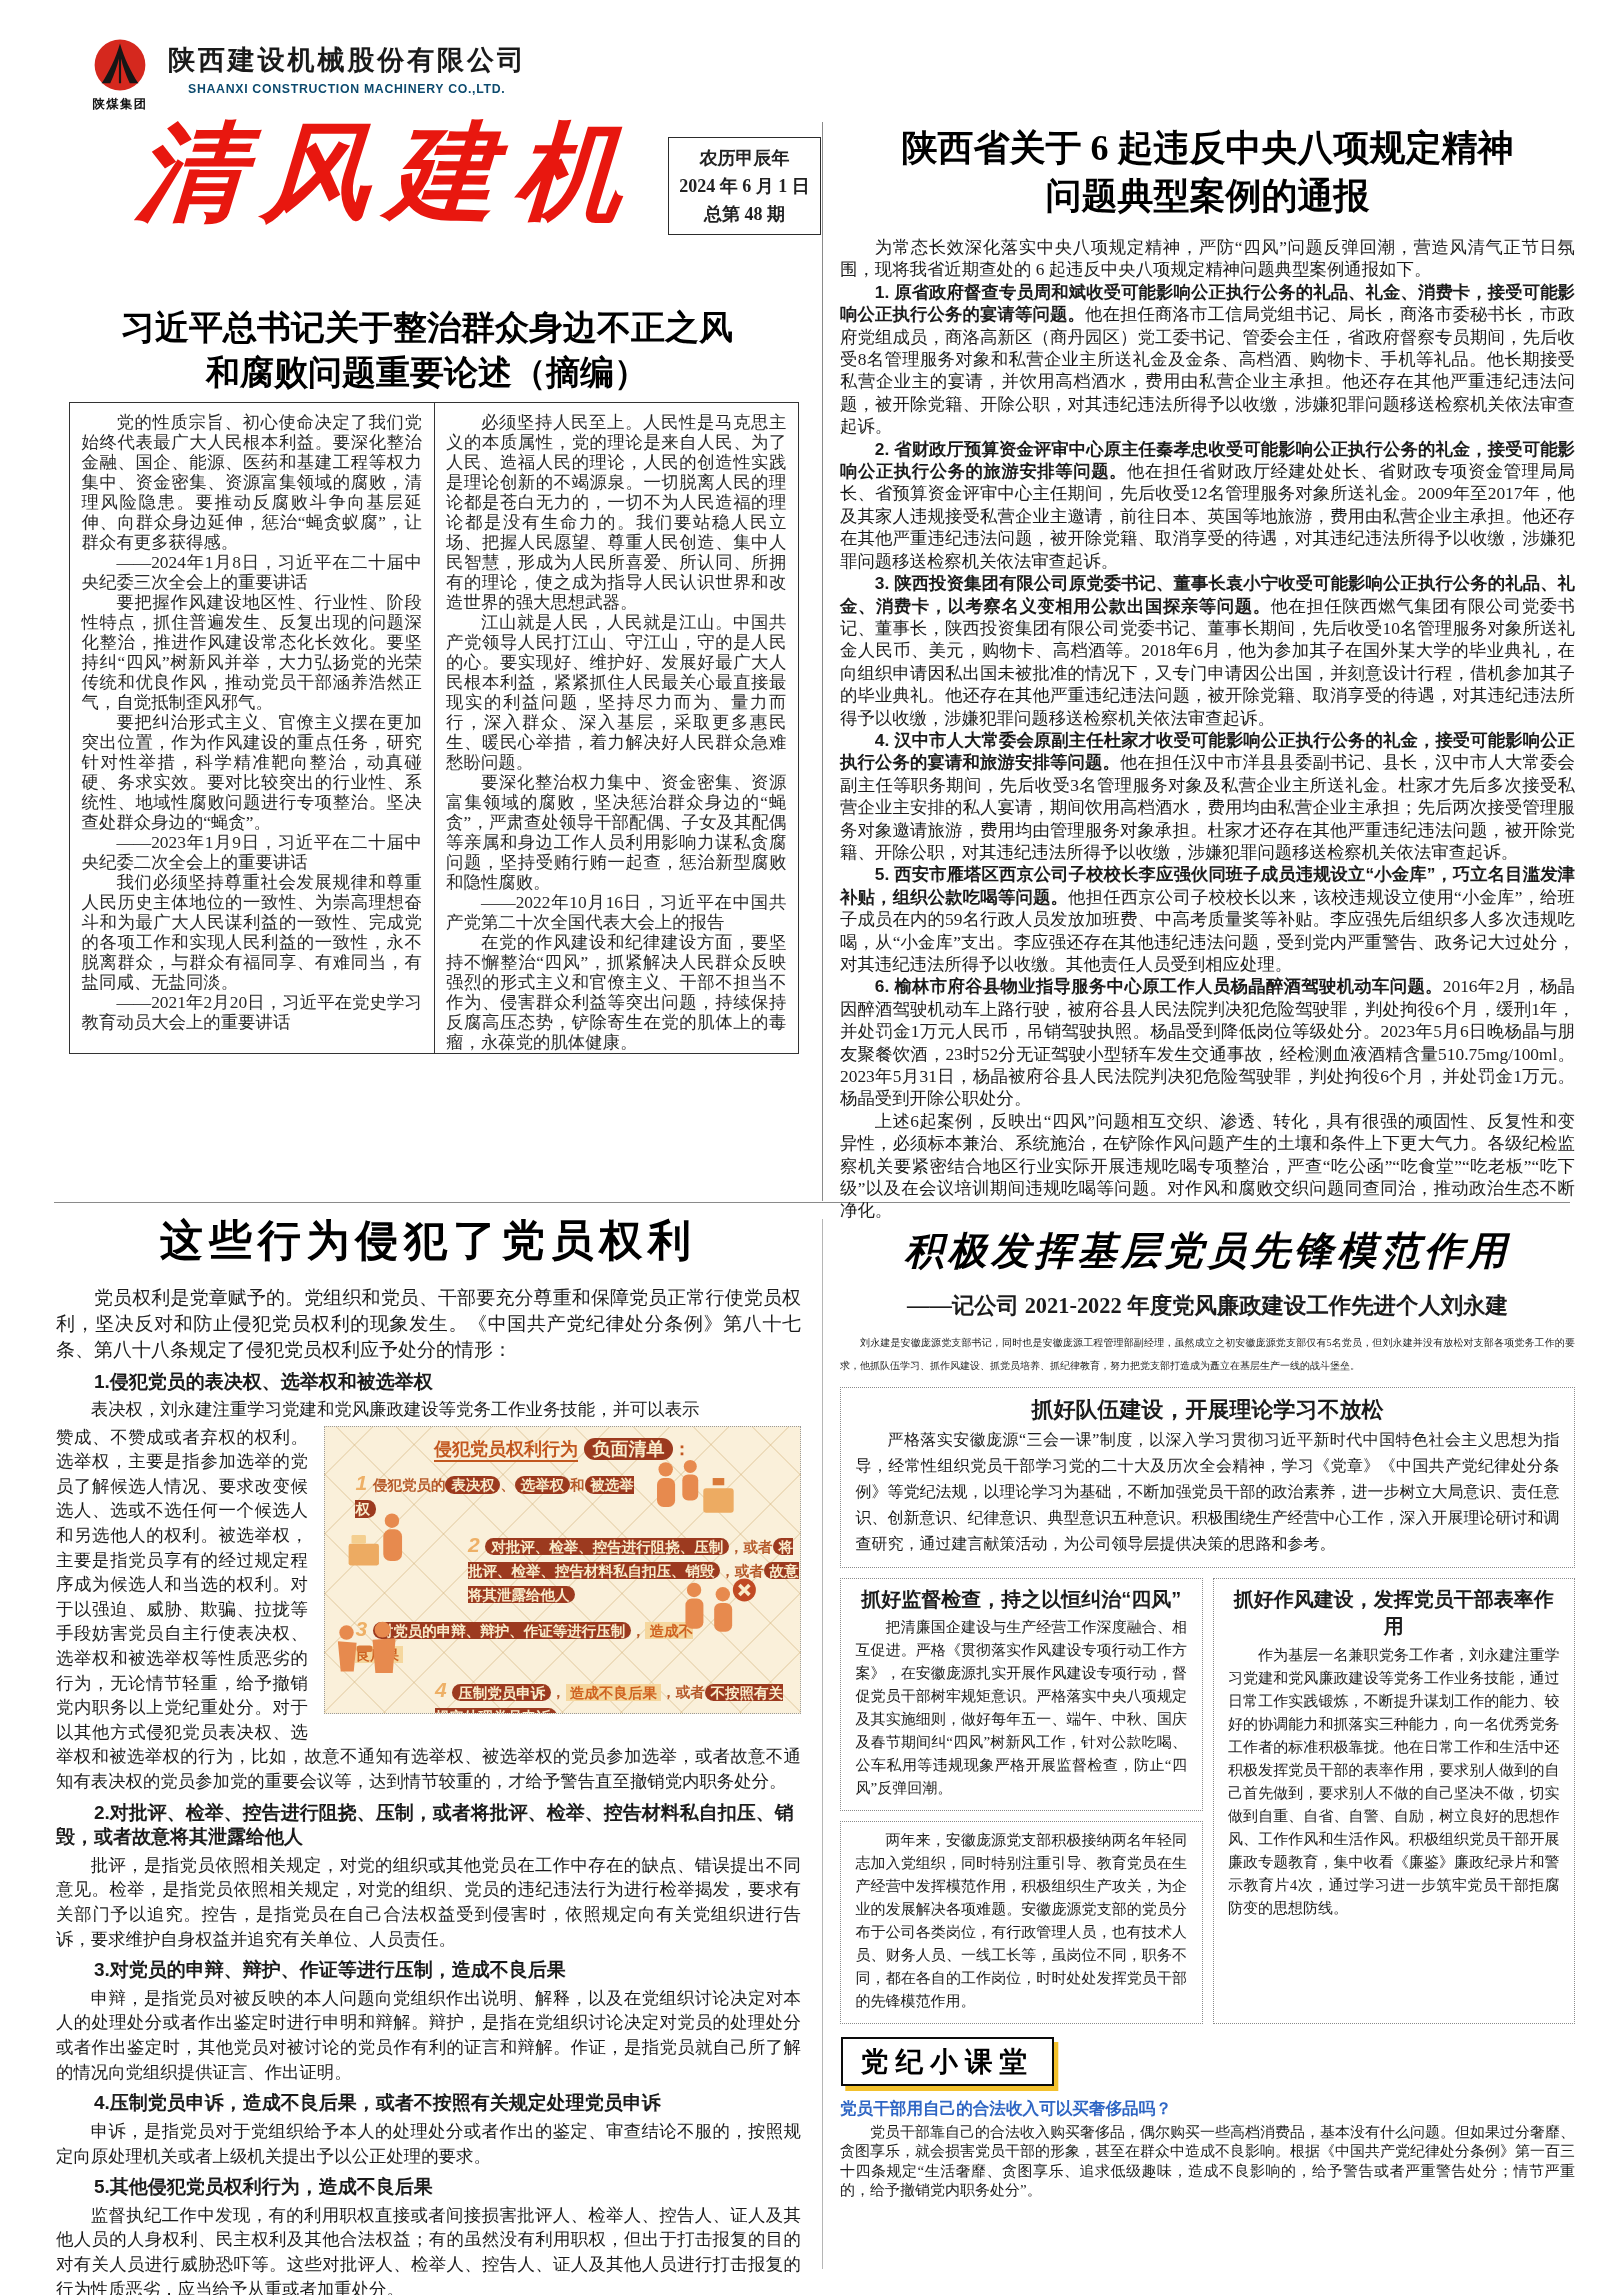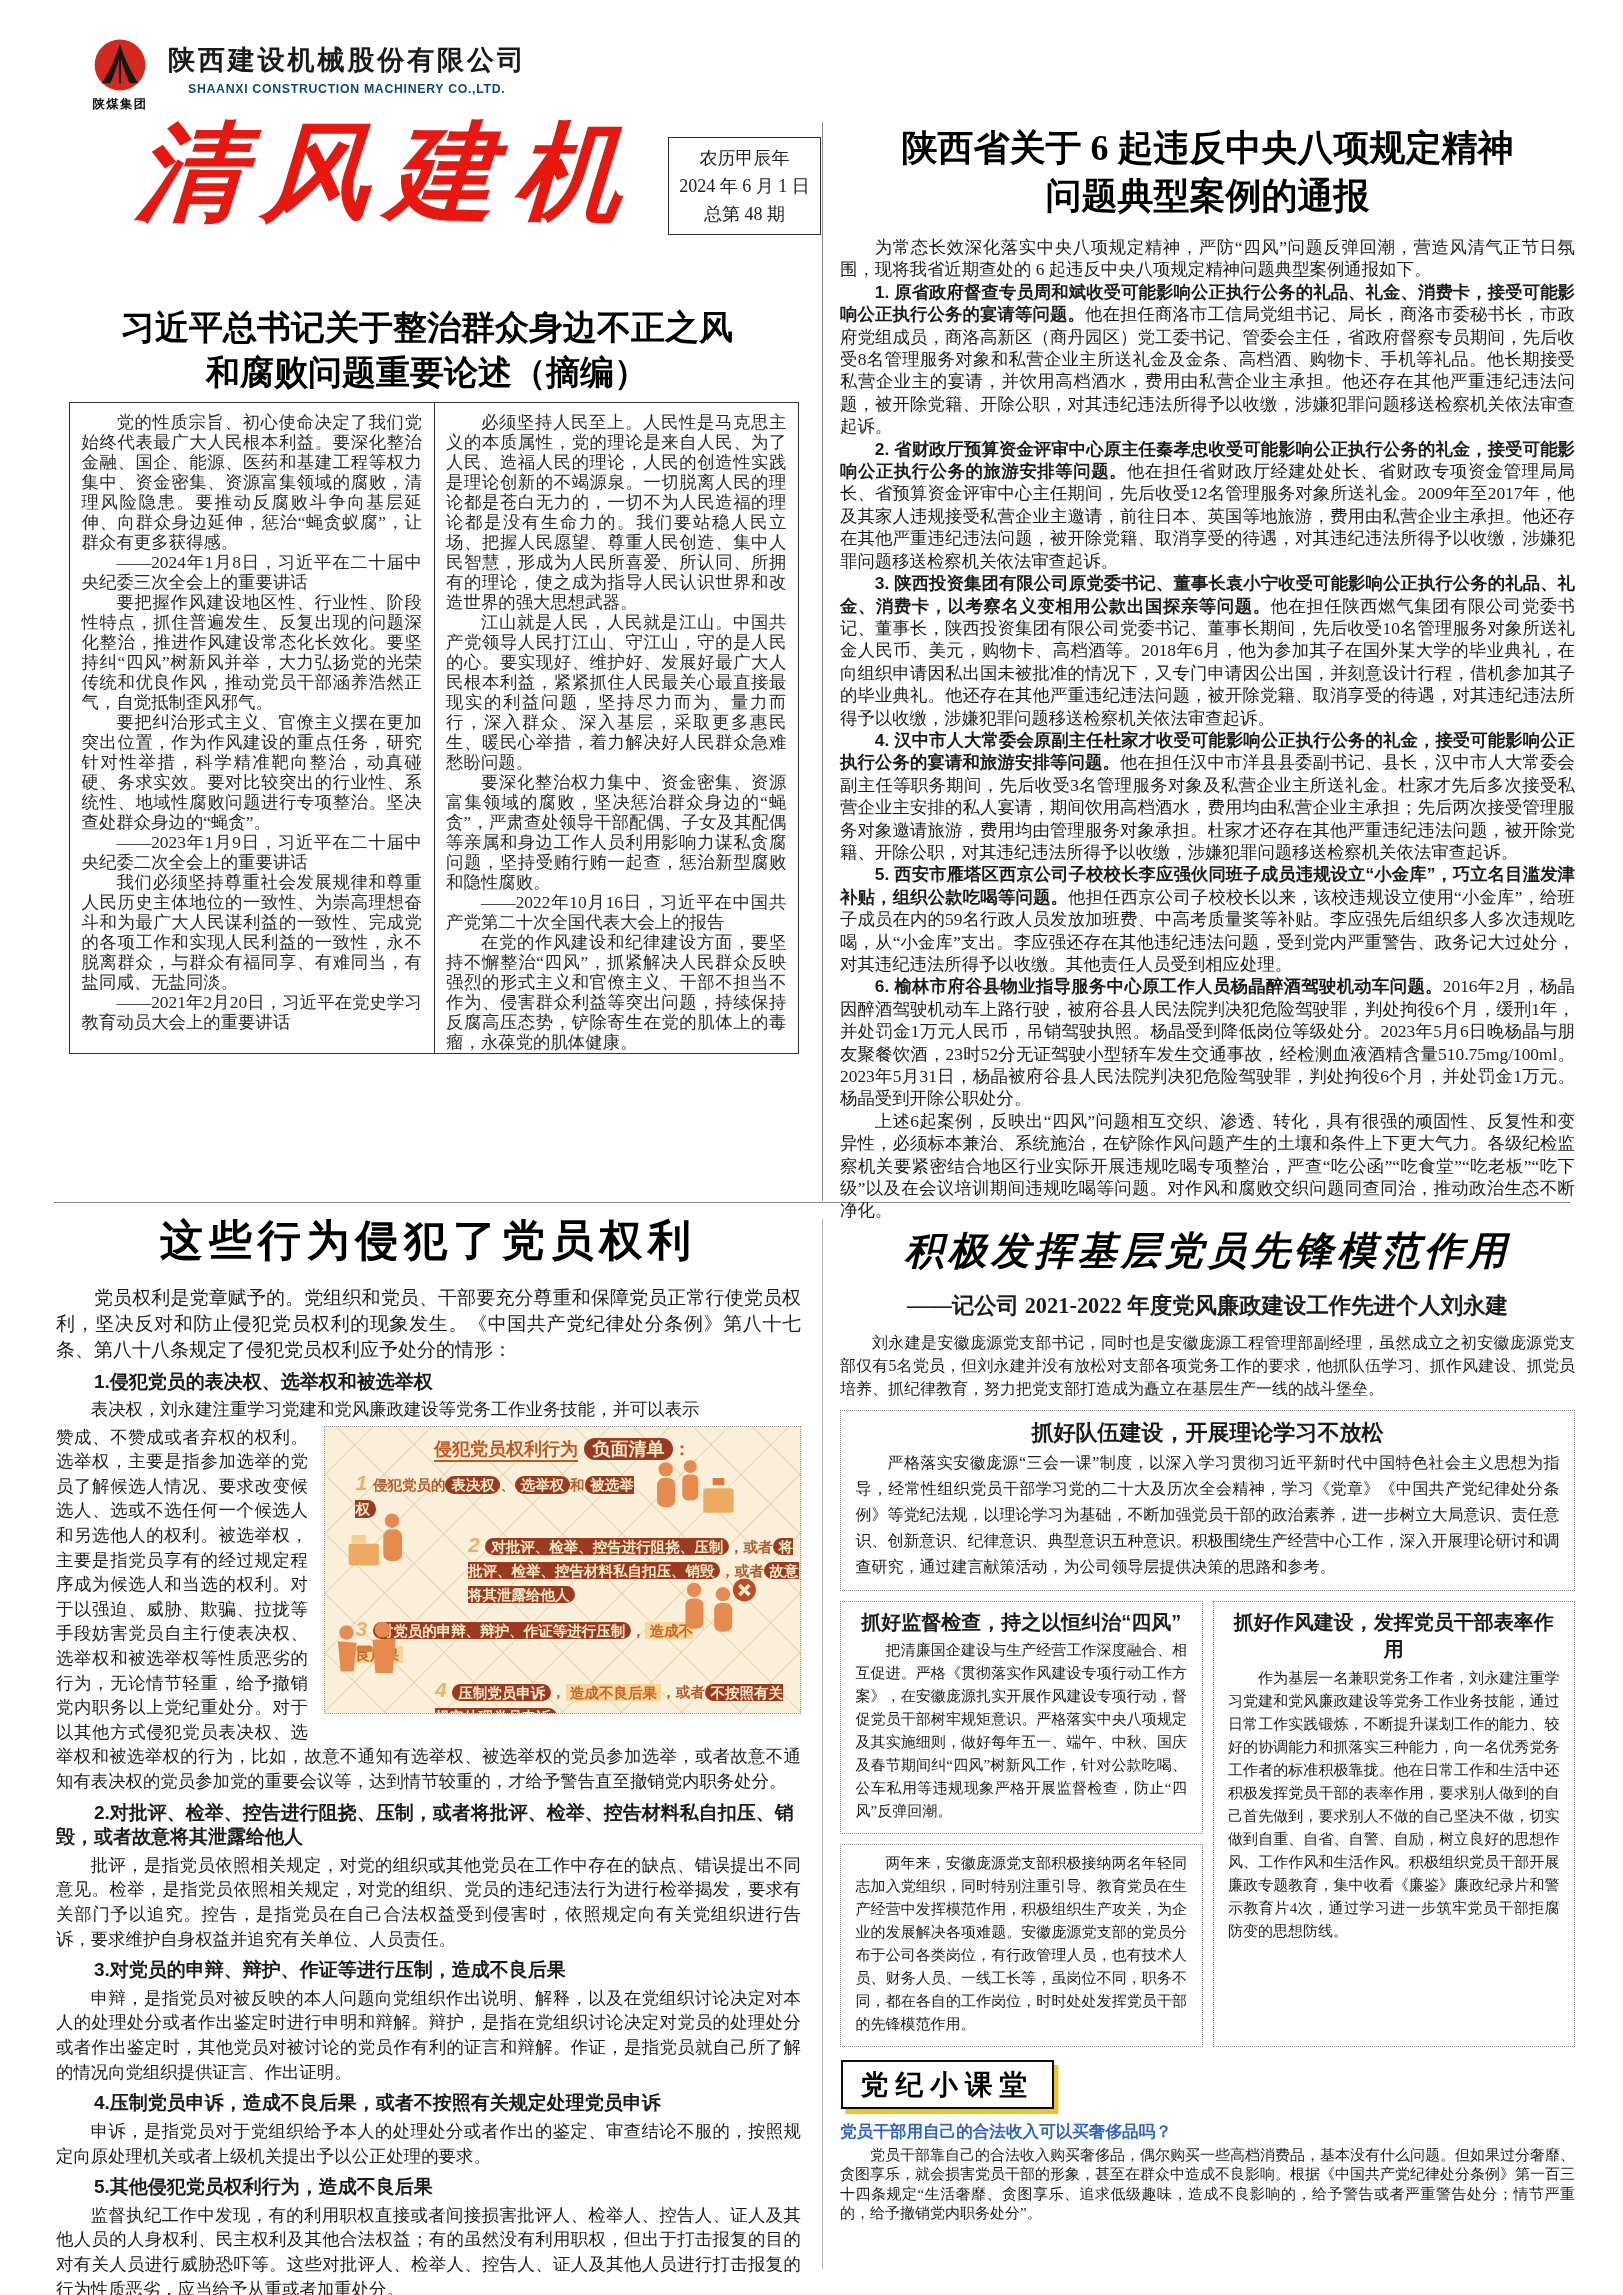--- a/index.html
+++ b/index.html
@@ -19,21 +19,21 @@
   .mast-title {
     position:absolute; left:137px; top:101px; width:521px;
     font-family:"Liberation Serif",serif; font-style:italic; font-weight:bold;
     font-size:107px; letter-spacing:19px; color:#e8170f; transform:skewX(-3deg);
     white-space:nowrap;
   }
   .issue-box {
     position:absolute; left:668px; top:137px; width:153px; height:98px;
     border:1.4px solid #2c2c2c; display:flex; flex-direction:column;
     align-items:center; justify-content:center; gap:4.3px;
-    font-size:18px; color:#222;
+    font-size:18px; color:#222;font-weight:bold;
   }
   
   .v-rule-top { position:absolute; left:822px; top:122px; width:1.4px; height:1079px; background:#8a8a8a; }
   .h-rule { position:absolute; left:54px; top:1202px; width:1516px; height:1.4px; background:#8a8a8a; }
   .v-rule-bottom { position:absolute; left:822px; top:1219px; width:1.4px; height:1050px; background:#b5b5b5; }
   
   .xi-title { position:absolute; left:54px; top:305px; width:746px; text-align:center;
     font:bold 34px "Liberation Sans",sans-serif; line-height:45px; color:#000; }
   .quote-box { position:absolute; left:69px; top:402px; width:730px; height:652px;
     border:1.4px solid #333; display:flex; overflow:hidden; }
@@ -78,21 +78,21 @@
   .r4 { margin:11.6px 0 0 81px; width:362px; }
   .ig-icon { position:absolute; }
   #icon-ballot { right:62px; top:32px; }
   #icon-speaker { left:19px; top:85px; }
   #icon-reject { right:38px; top:150px; }
   #icon-clash { left:4.3px; top:194px; }
   
   .model { position:absolute; left:840px; top:1224px; width:735px; }
   .model-title { text-align:center; font-weight:bold; font-style:italic; font-size:39px; letter-spacing:4.3px; color:#000; }
   .model-sub { text-align:center; font-weight:bold; font-size:22.4px; margin-top:11.6px; }
-  .model-intro { margin-top:10px; font-size:16px; line-height:23px; text-align:justify; text-indent:2em; }
+  .model-intro { margin-top:10px; font-size:10px; line-height:23px; text-align:justify; text-indent:2em; }
   .mbox { border:1.4px dotted #8a8a8a; padding:7.2px 14.5px 10px; margin-top:10px; background:#fff; }
   .mbox-h { text-align:center; font:bold 22px "Liberation Sans",sans-serif; line-height:29px; margin-bottom:2.9px; }
   .mbox-p { text-align:justify; text-indent:2em; }
   .mbox.full .mbox-p { font-size:16px; line-height:26px; }
   .model-cols { display:flex; gap:10px; margin-top:10px; align-items:stretch; }
   .mcol { width:calc(50% - 5px); display:flex; flex-direction:column; gap:10px; }
   .mcol .mbox { margin-top:0; }
   .mcol .mbox-h { font-size:20px; line-height:27.5px; }
   .mcol .mbox-p { font-size:15px; line-height:23px; }
   .mcol .grow { flex:1; }

